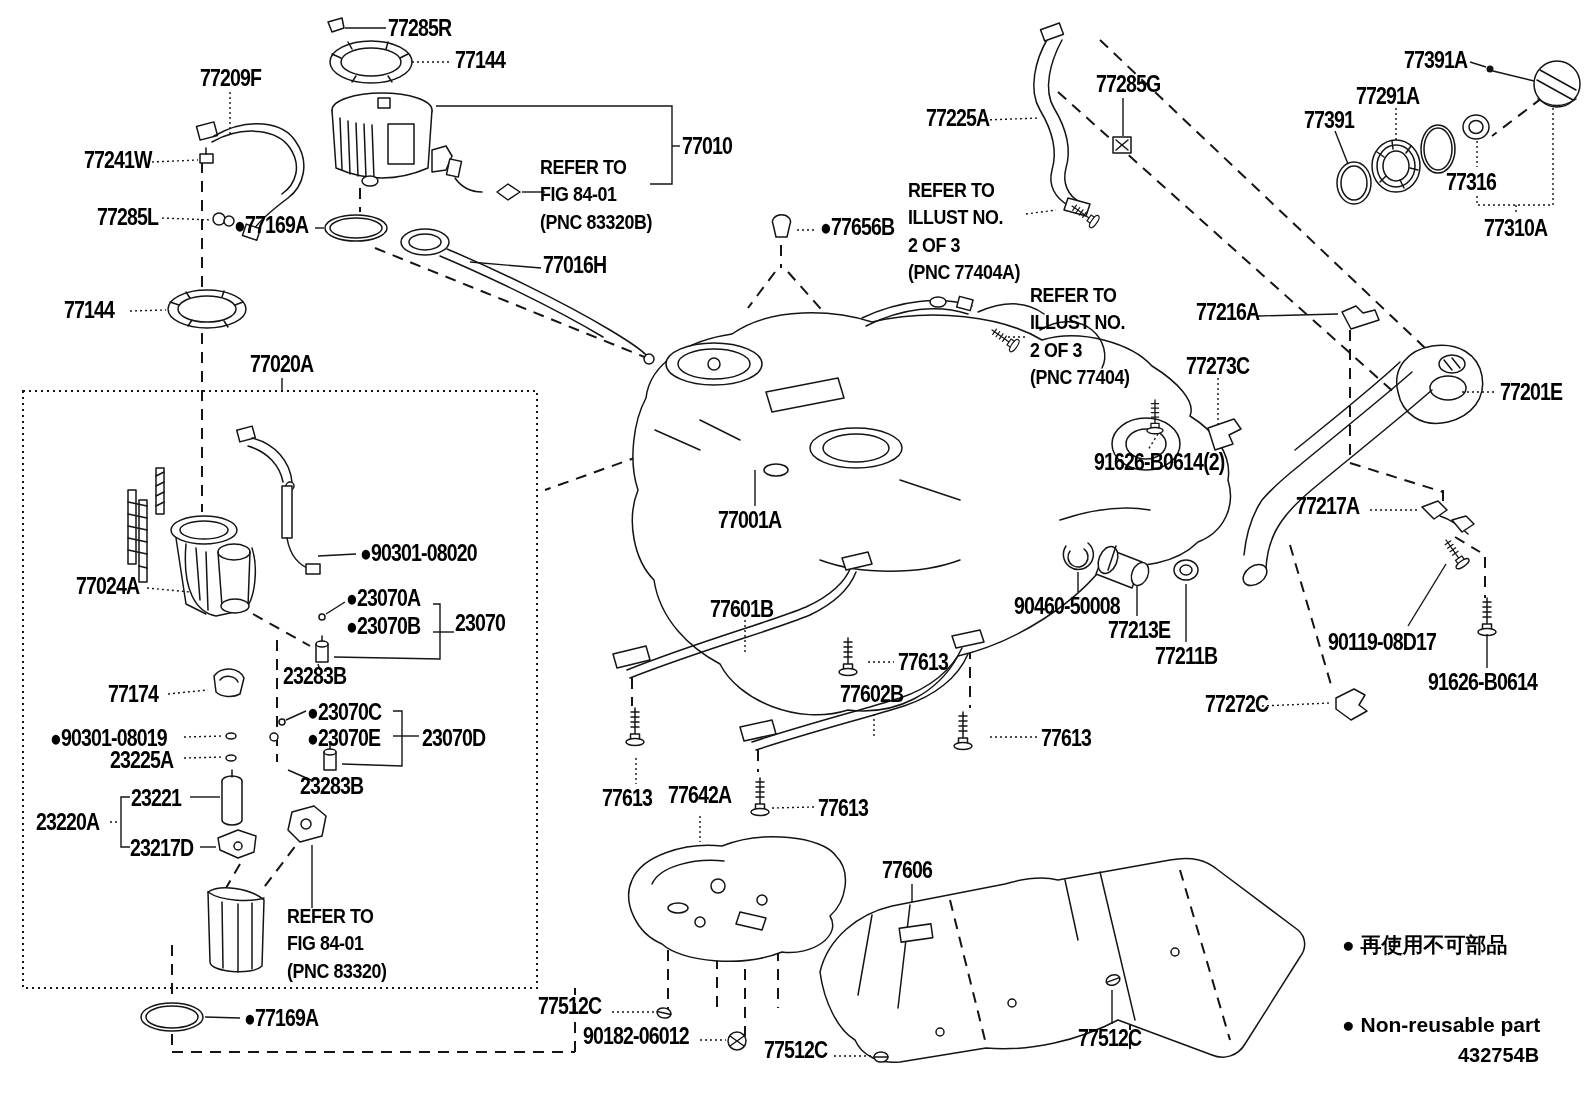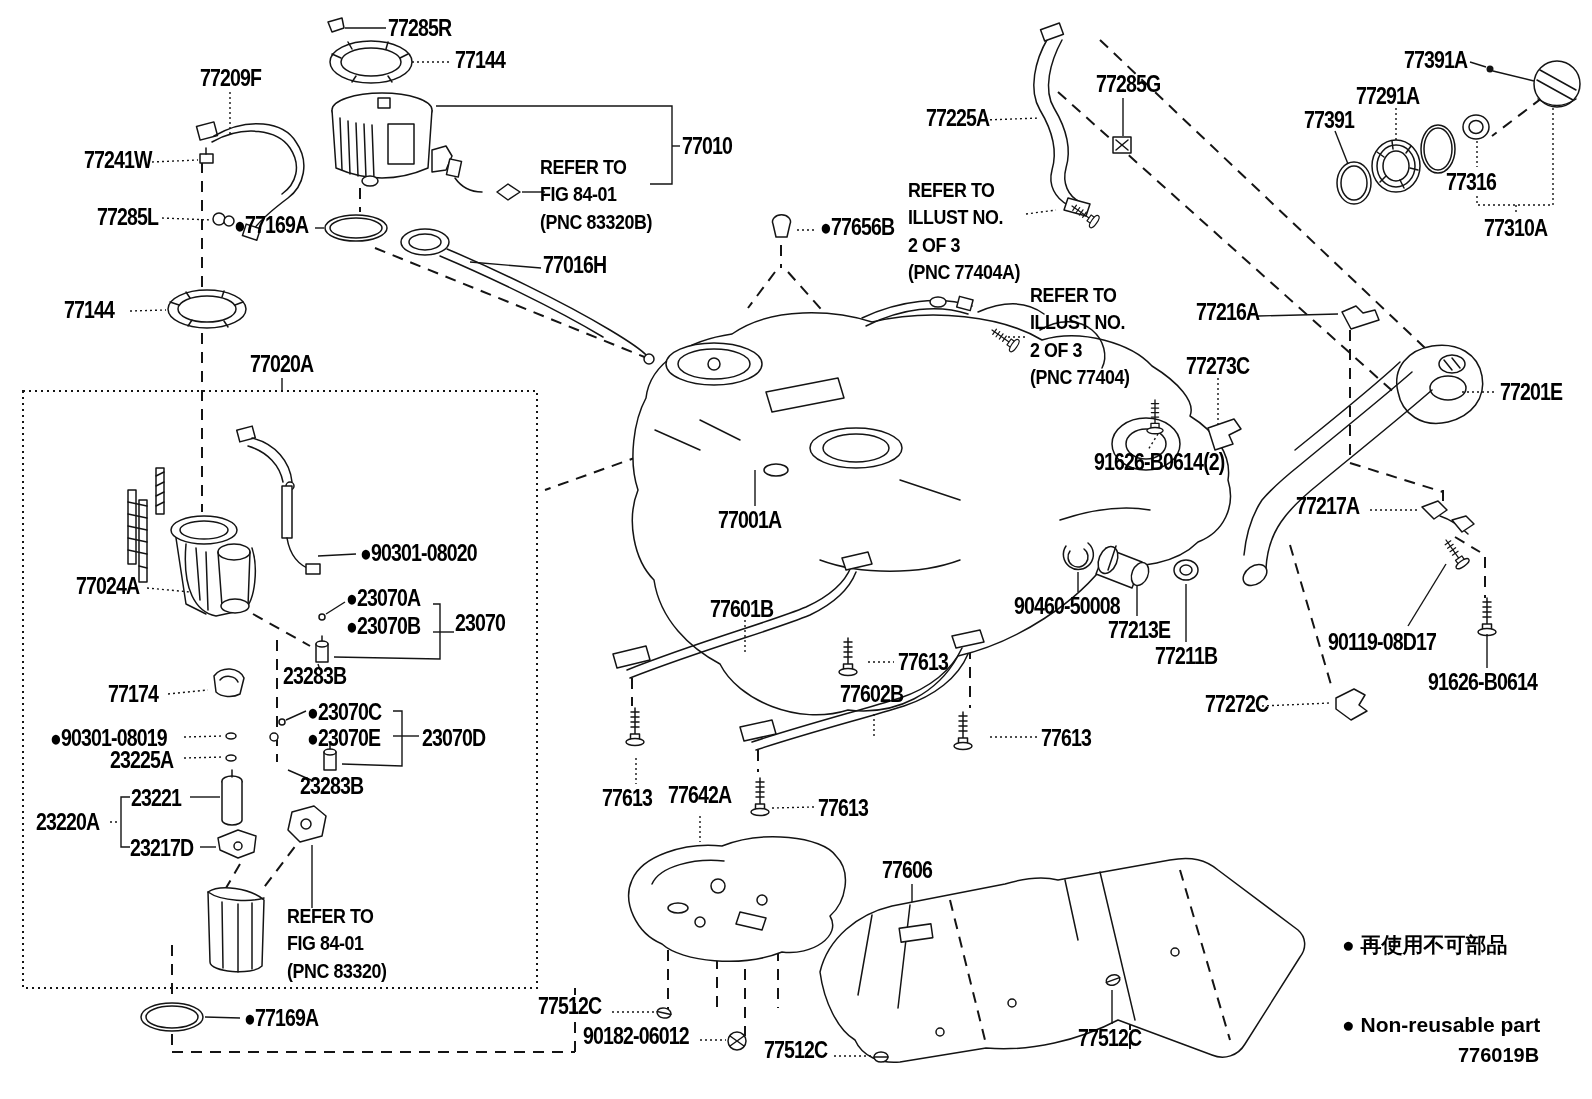--- a/index.html
+++ b/index.html
@@ -528,15 +528,15 @@
 <div class="lbl" style="left:1428px;top:670px">91626-B0614</div>
 <div class="lbl" style="left:1205px;top:692px">77272C</div>
 <div class="lbl" style="left:882px;top:858px">77606</div>
 <div class="lbl" style="left:538px;top:994px">77512C</div>
 <div class="lbl" style="left:583px;top:1024px">90182-06012</div>
 <div class="lbl" style="left:764px;top:1038px">77512C</div>
 <div class="lbl" style="left:1078px;top:1026px">77512C</div>
 
 <div class="lbl legend" style="left:1342px;top:933px">● 再使用不可部品</div>
 <div class="lbl legend" style="left:1342px;top:1013px">● Non-reusable part</div>
-<div class="lbl figcode" style="left:1458px;top:1044px">776019B</div>
+<div class="lbl figcode" style="left:1458px;top:1044px">432754B</div>
 
 </div>
 
 </body></html>

